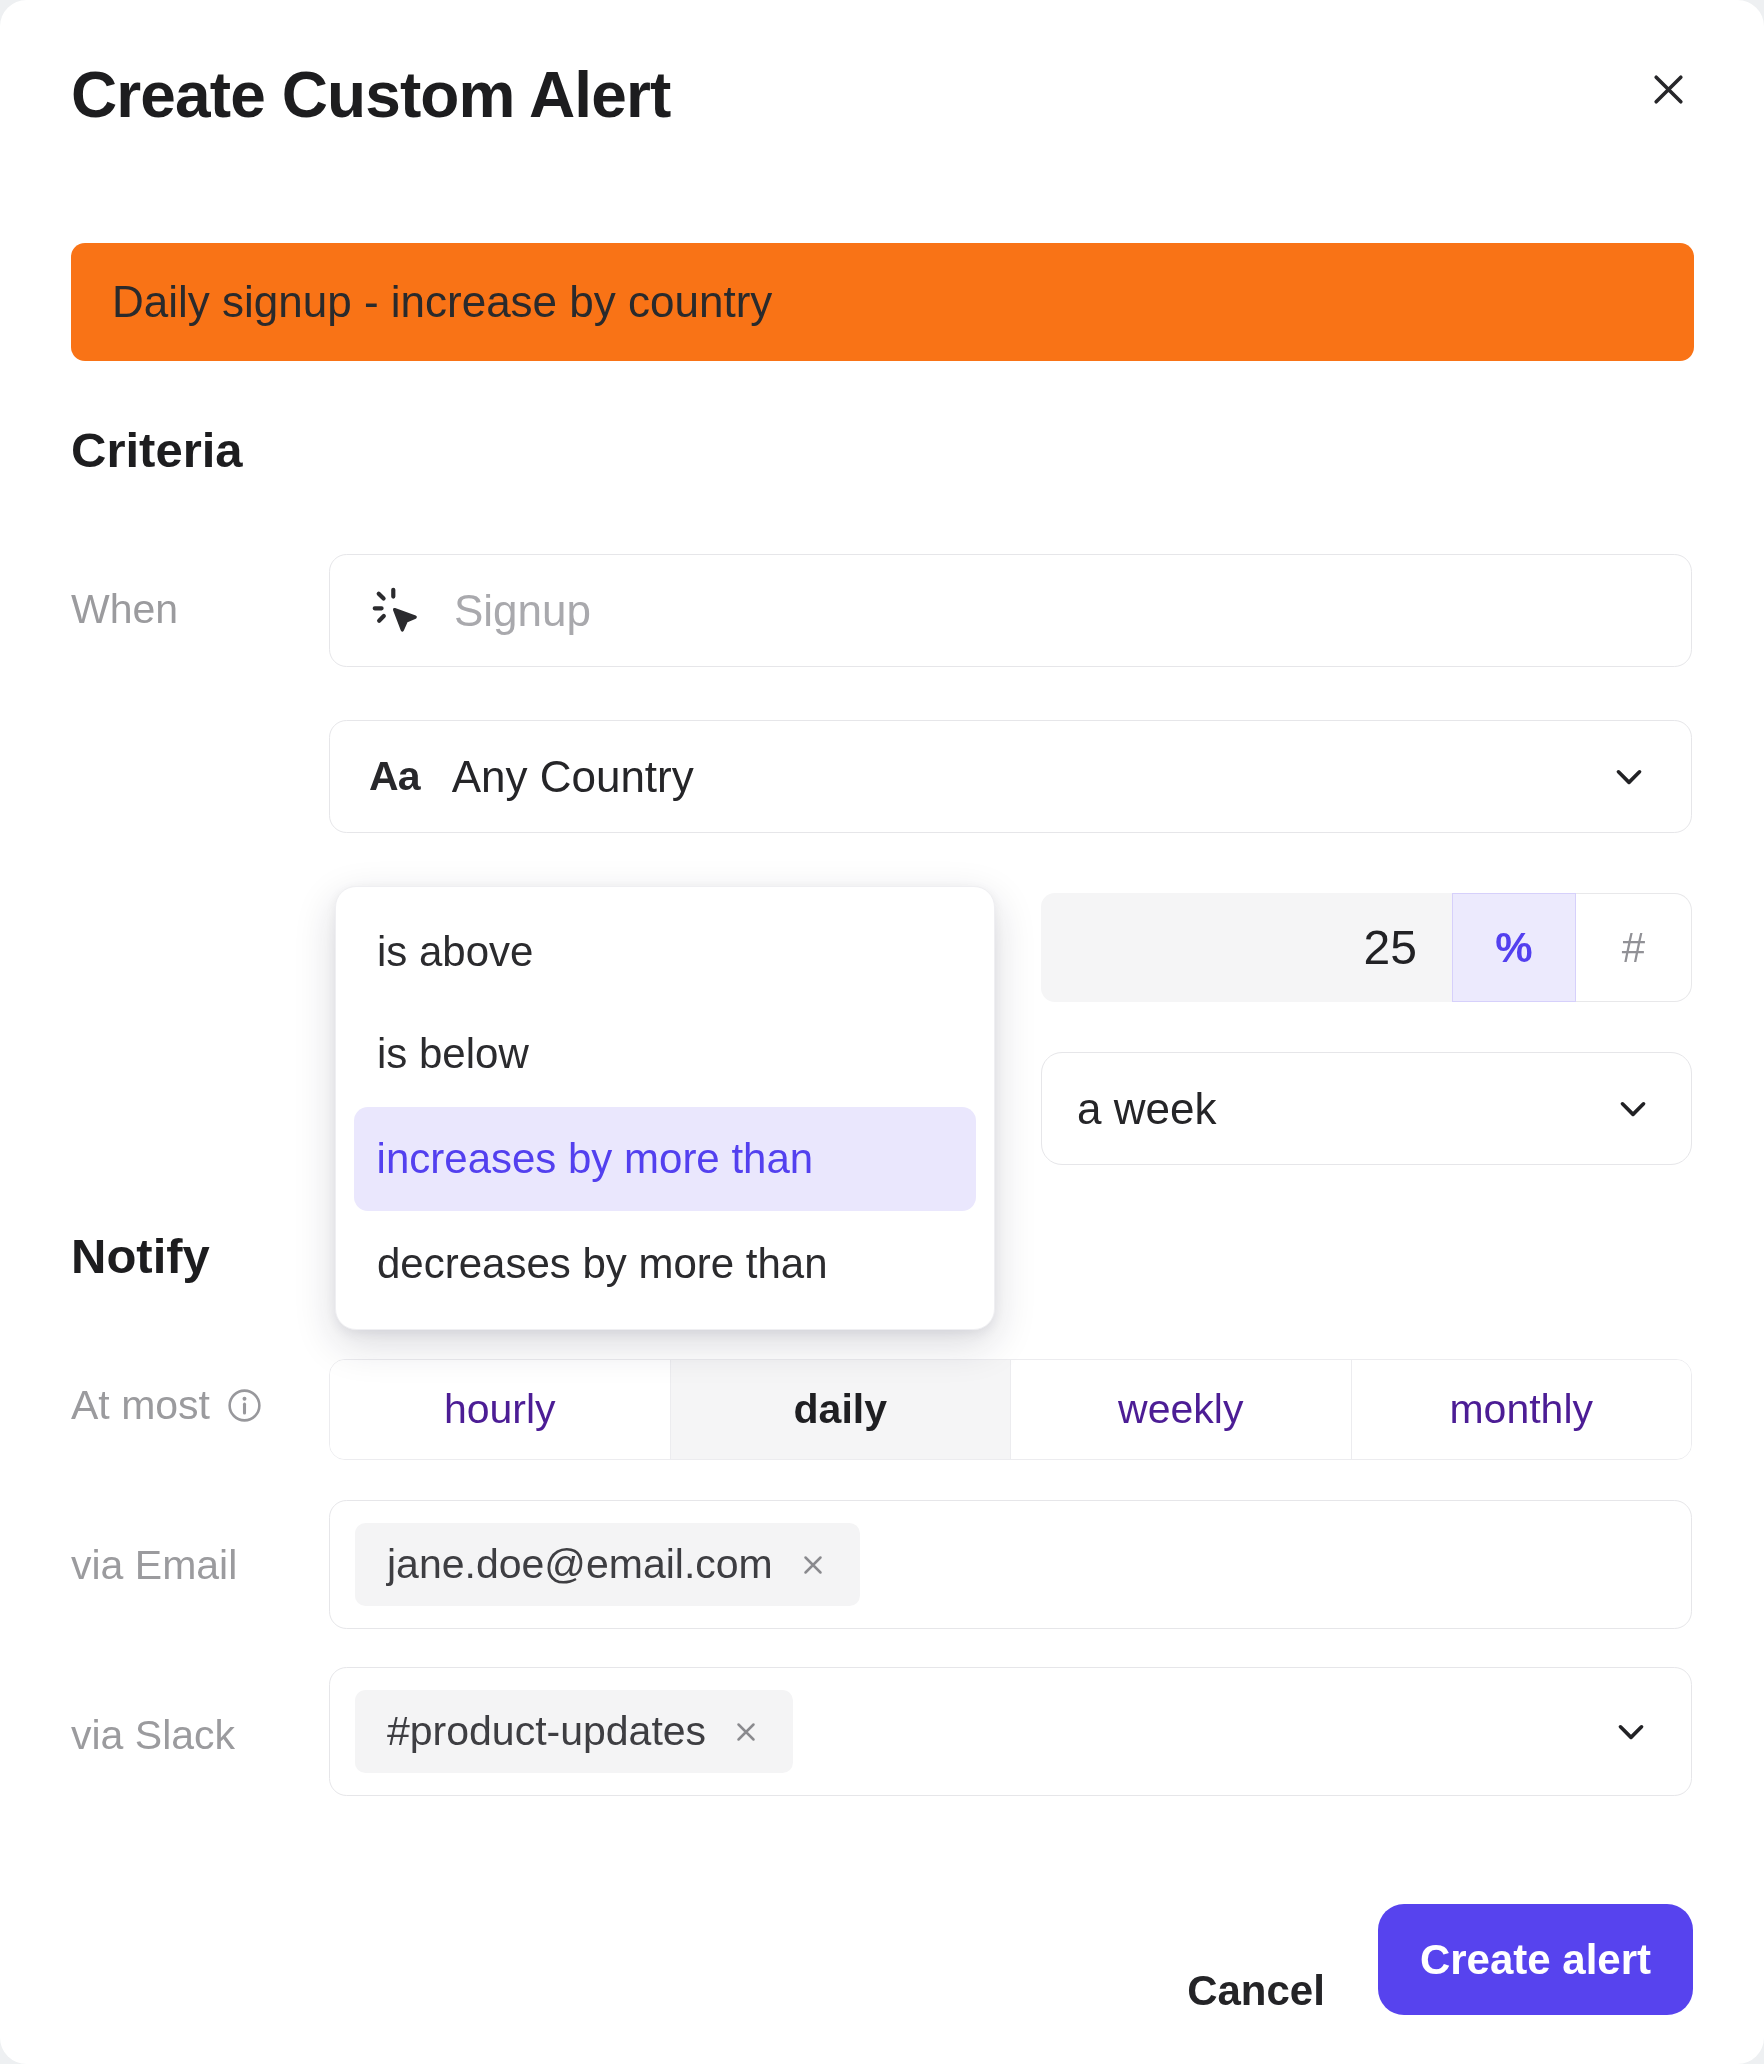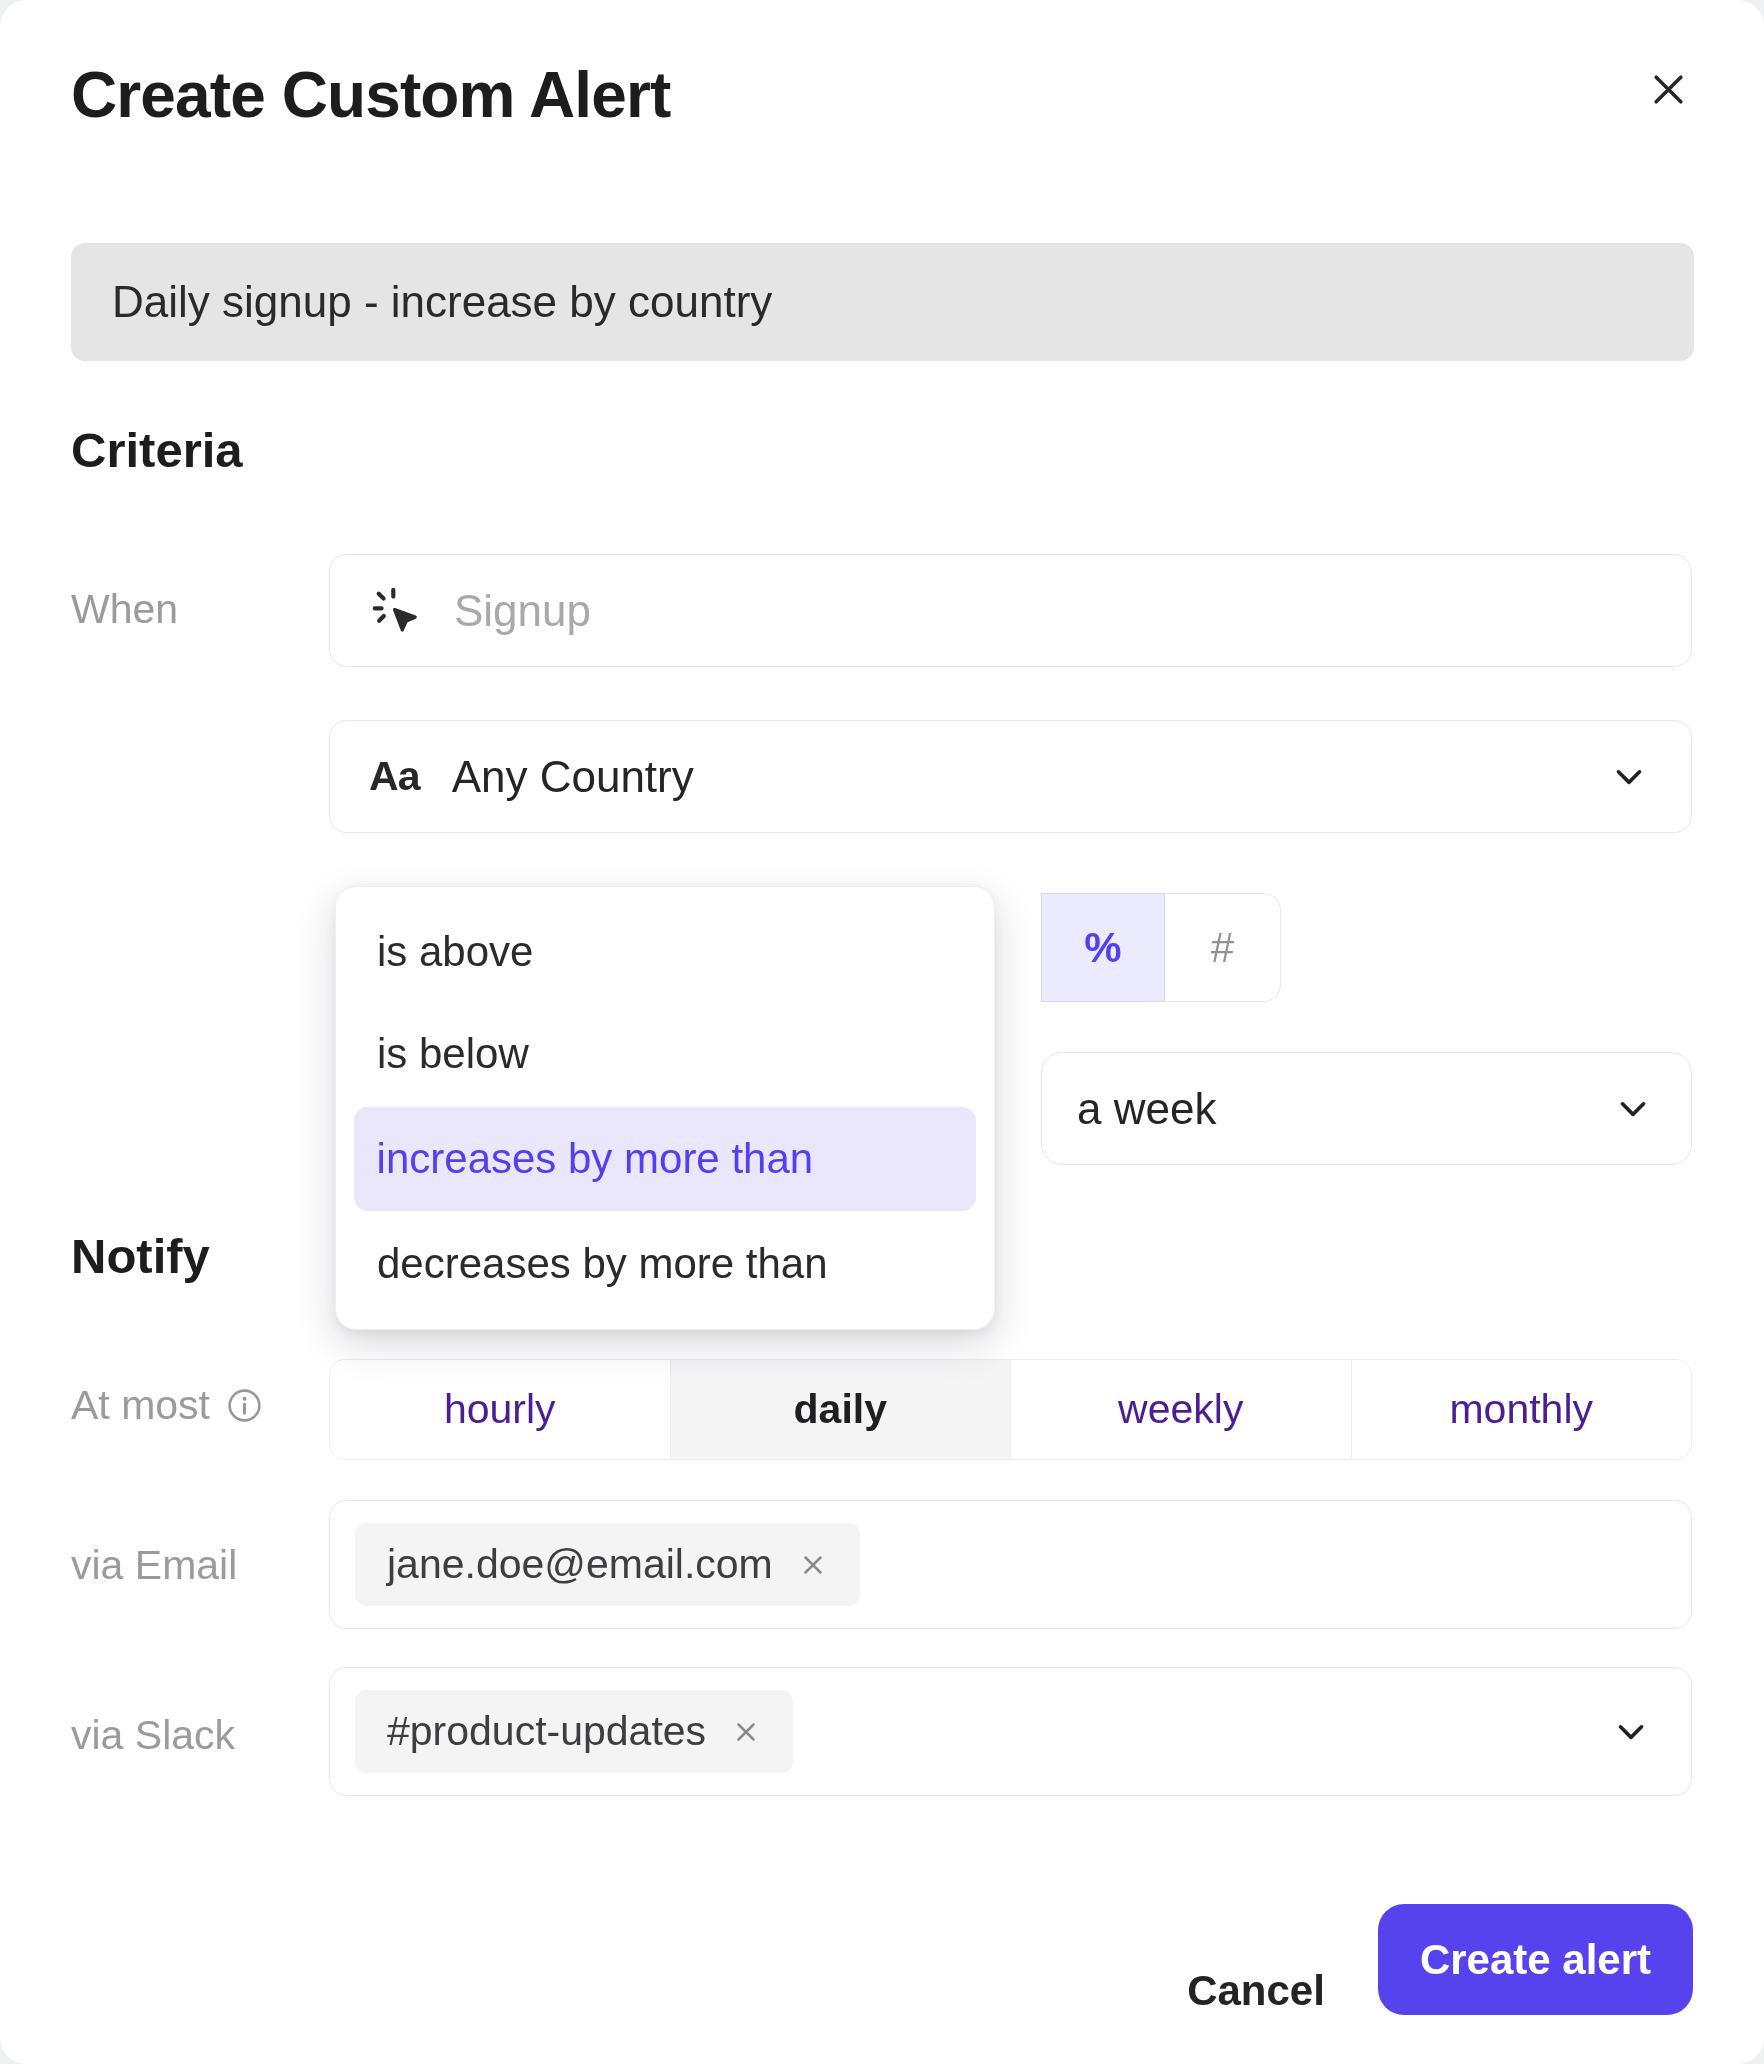--- a/index.html
+++ b/index.html
@@ -25,21 +25,21 @@
     position: absolute; right: 67px; top: 62px;
     width: 58px; height: 58px;
     background: none; border: none; cursor: pointer;
     display: flex; align-items: center; justify-content: center;
   }
   .close-btn svg { width: 51px; height: 51px; }
   
   .name-input {
     position: absolute; left: 71px; top: 243px;
     width: 1623px; height: 118px;
-    background: #e5e5e5; border: none; border-radius: 14px;
+    background: #f97316; border: none; border-radius: 14px;
     padding: 0 41px; font-size: 44px; color: #2a2a2c;
     font-family: inherit; outline: none;
   }
   
   .section-heading {
     position: absolute; left: 71px;
     font-size: 49px; font-weight: 700; color: #1d1d1f;
   }
   .heading-criteria { top: 422px; }
   .heading-notify   { top: 1228px; }
@@ -198,20 +198,23 @@
     <span class="aa-icon">Aa</span>
     <span class="field-value">Any Country</span>
     <span class="chevron-icon">
       <svg viewBox="0 0 24 24" fill="none" stroke="#222225" stroke-width="1.9" stroke-linecap="round" stroke-linejoin="round">
         <path d="M6.5 9.3 L12 14.8 L17.5 9.3"></path>
       </svg>
     </span>
   </div>
 
   <div class="threshold-group">
+    <div class="threshold-num">
+      <input class="threshold-input" value="25" style="">
+    </div>
     <button class="unit-btn unit-percent">%</button>
     <button class="unit-btn unit-number">#</button>
   </div>
 
   <div class="field-period">
     <span class="field-value">a week</span>
     <span class="chevron-icon">
       <svg viewBox="0 0 24 24" fill="none" stroke="#222225" stroke-width="1.9" stroke-linecap="round" stroke-linejoin="round">
         <path d="M6.5 9.3 L12 14.8 L17.5 9.3"></path>
       </svg>

